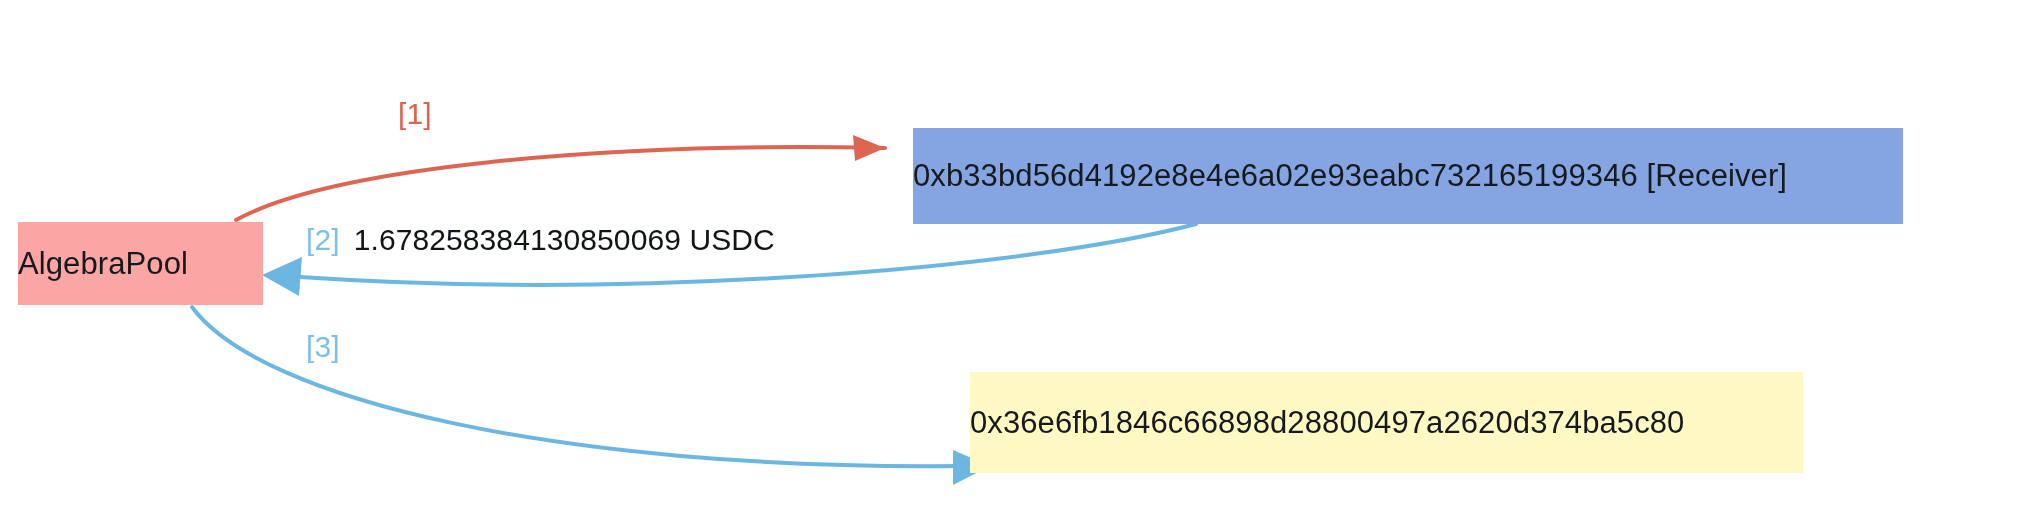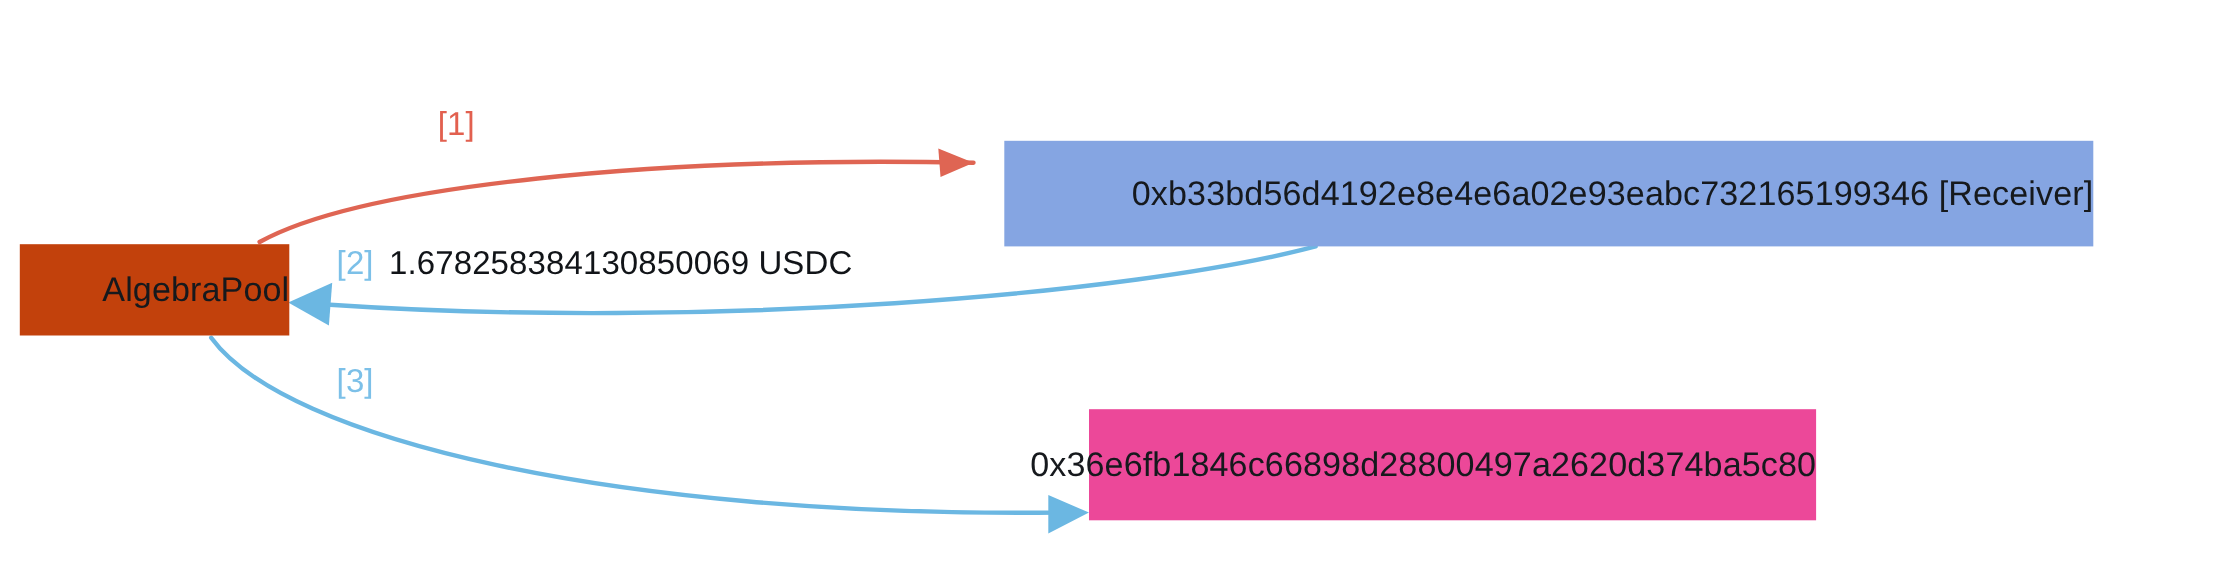--- a/index.html
+++ b/index.html
@@ -24,53 +24,53 @@
     top: 0;
     width: 2024px;
     height: 528px;
     pointer-events: none;
   }
 
   .node {
     position: absolute;
     display: flex;
     align-items: center;
-    justify-content: flex-end;
+    justify-content: flex-start;
     box-sizing: border-box;
     color: #16191d;
     font-size: 30px;
     font-family: "Liberation Sans", sans-serif;
     letter-spacing: 0.1px;
     white-space: nowrap;
   }
 
   .node-pool {
     left: 18px;
     top: 222px;
     width: 245px;
     height: 83px;
-    background: #c2410c;
+    background: #fca5a5;
     font-size: 31px;
   }
 
   .node-receiver {
     left: 913px;
     top: 128px;
     width: 990px;
     height: 96px;
     background: #85a5e2;
     font-size: 31px;
   }
 
   .node-contract {
-    left: 990px;
+    left: 970px;
     top: 372px;
-    width: 661px;
+    width: 833px;
     height: 101px;
-    background: #ec4899;
+    background: #fef9c3;
     font-size: 31px;
   }
 
   .edge-label {
     position: absolute;
     display: flex;
     align-items: baseline;
     white-space: nowrap;
     font-family: "Liberation Sans", sans-serif;
     font-size: 30px;

